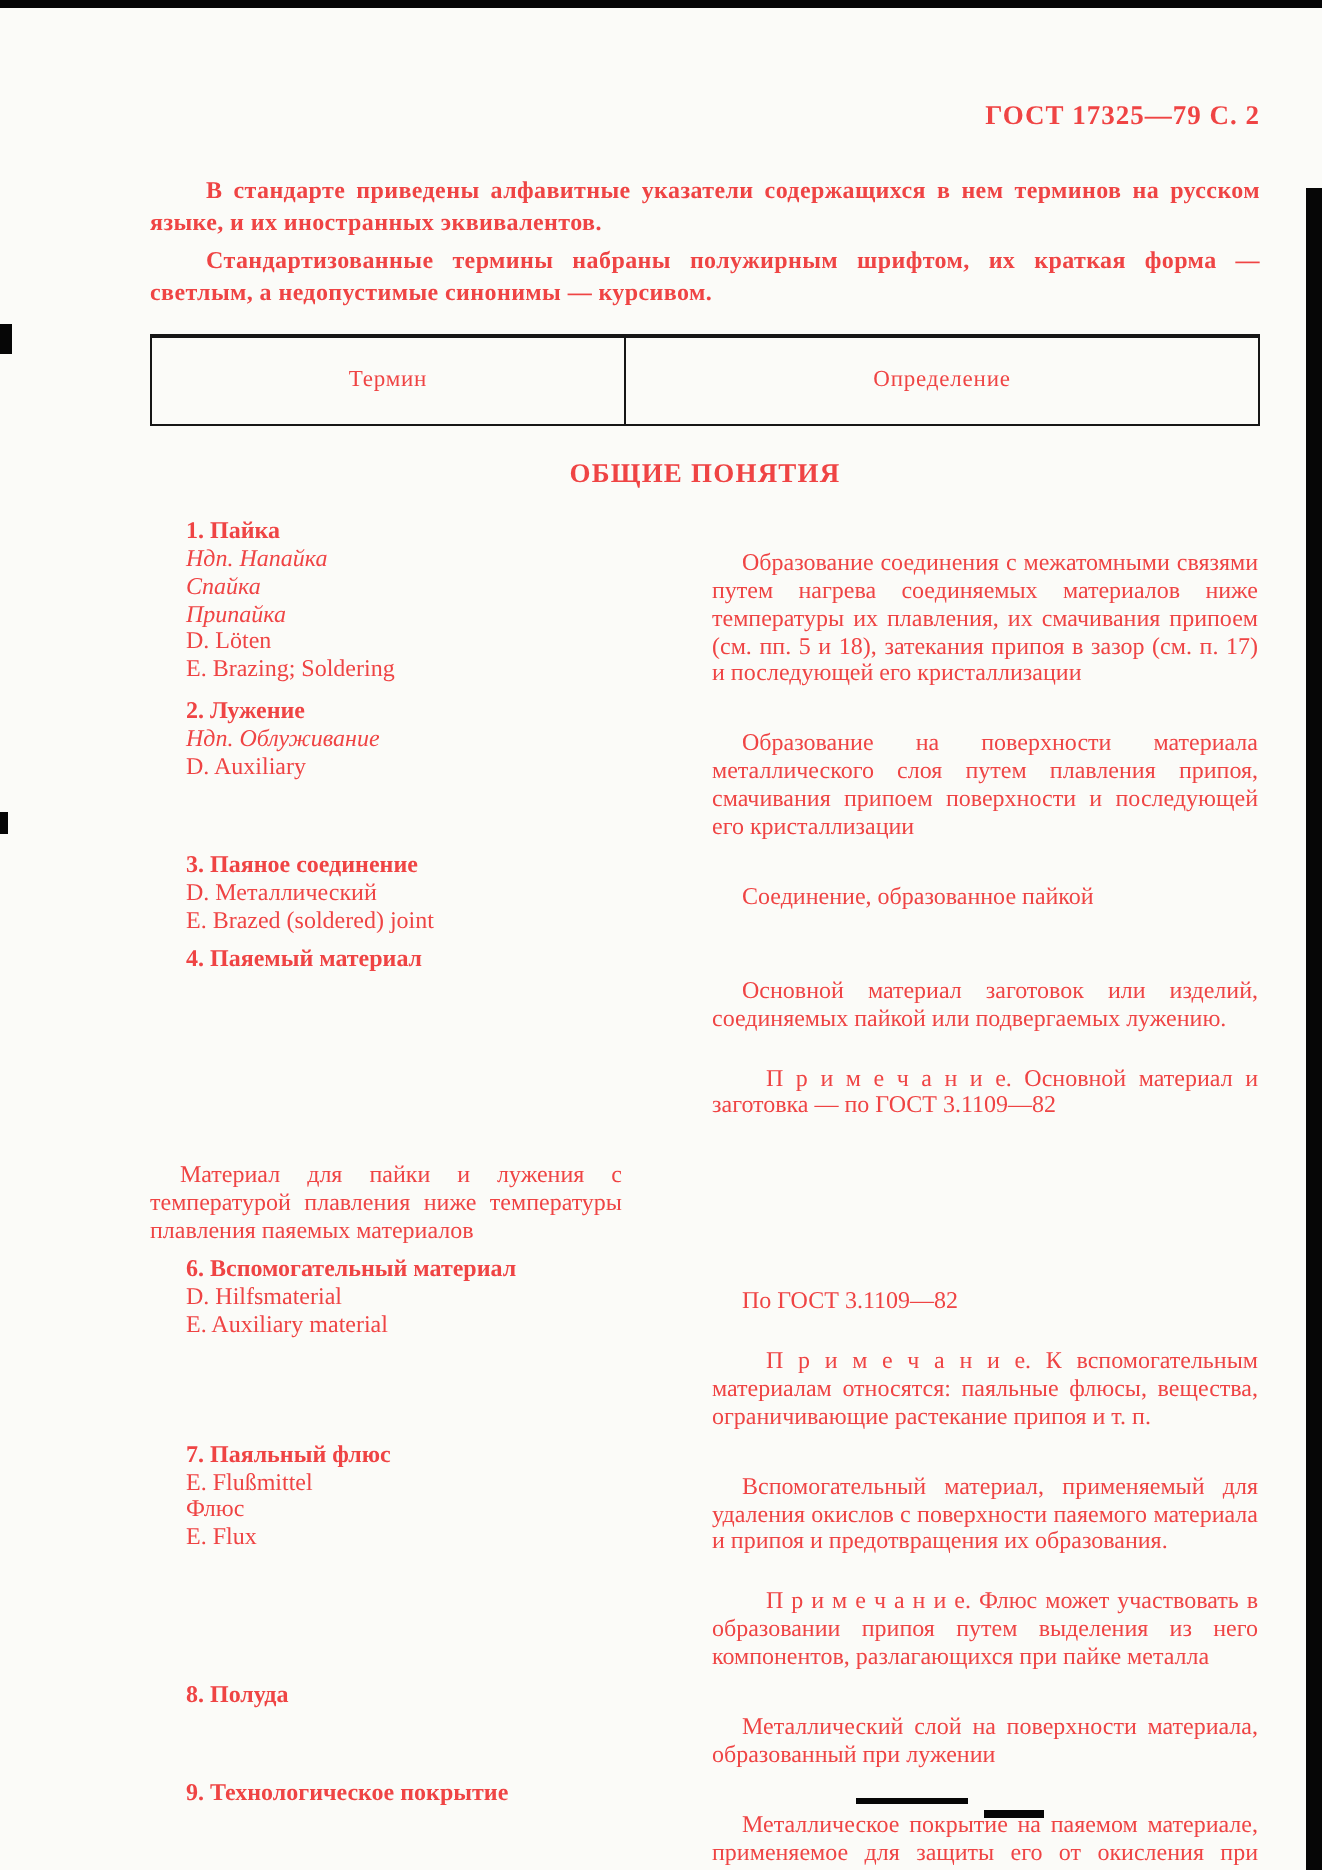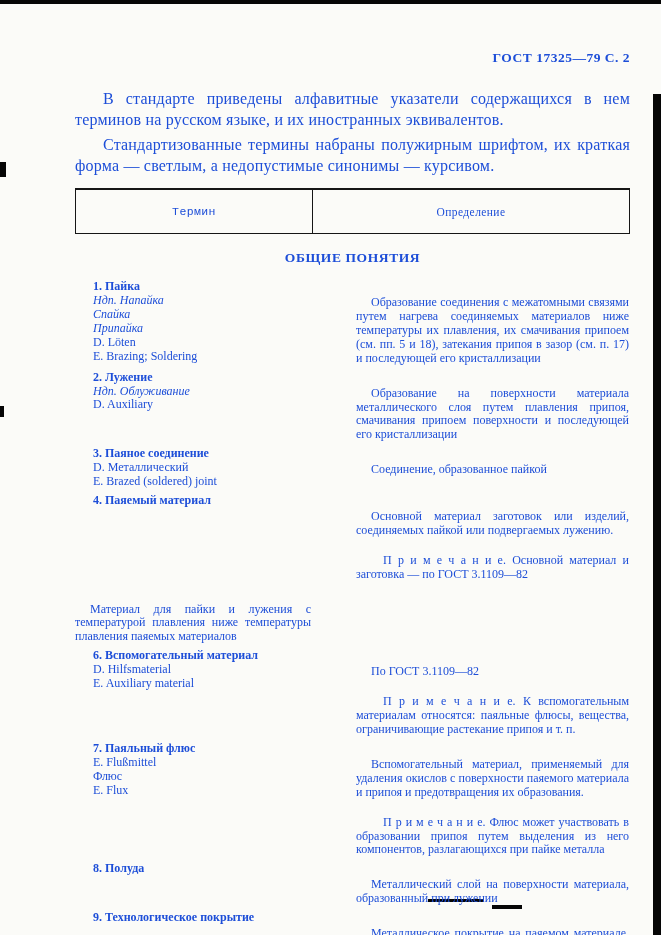--- a/index.html
+++ b/index.html
@@ -3,56 +3,57 @@
 <meta charset="utf-8">
 <style>
   html,body{margin:0;padding:0;}
   body{background:#e8e8e6;}
   .page{
     position:relative;
     width:661px;height:935px;
     background:#fbfbf8;
     overflow:hidden;
     font-family:"Liberation Serif","DejaVu Serif",serif;
-    color:#1d4ed8;
+    color:#ef4444;
     margin:0 auto;
   }
   
   .art{position:absolute;background:#060606;}
   .art-top{left:0;top:0;width:661px;height:4px;}
   .art-right{right:0;top:94px;width:8px;height:841px;}
   .art-left1{left:0;top:162px;width:6px;height:15px;}
   .art-left2{left:0;top:406px;width:4px;height:11px;}
   .art-bottom1{left:428px;top:899px;width:56px;height:3px;}
   .art-bottom2{left:492px;top:905px;width:30px;height:4px;}
 
   .doc-header{
     position:absolute;top:50px;right:31px;
     font-weight:700;font-size:13.5px;letter-spacing:.5px;
   }
   .content{
     position:absolute;left:75px;top:88px;width:555px;
   }
   .intro p{
     margin:0 0 3px 0;
-    font-size:16px;line-height:1.33;
+    font-size:12px;line-height:1.33;
     text-align:justify;text-indent:28px;
     letter-spacing:.2px;
+    font-weight:bold;
   }
   .tbl{margin-top:12px;width:555px;}
   .tbl-head{
     display:grid;grid-template-columns:237px 1fr;
     border:1.5px solid #161616;border-top-width:2.5px;
     height:46px;box-sizing:border-box;
   }
   .tbl-head-cell{
     display:flex;align-items:center;justify-content:center;
     font-size:11.5px;letter-spacing:.4px;
   }
-  .tbl-head-cell.first{border-right:1.5px solid #161616;font-family:Liberation Mono, monospace;}
+  .tbl-head-cell.first{border-right:1.5px solid #161616;}
   .section-title{
     text-align:center;font-weight:700;font-size:13.5px;
     letter-spacing:.6px;margin:16px 0 14px 0;
   }
   .entry-row{
     display:grid;grid-template-columns:237px 1fr;
     margin-bottom:5px;
     gap:44px;
   }
   .term-col{

